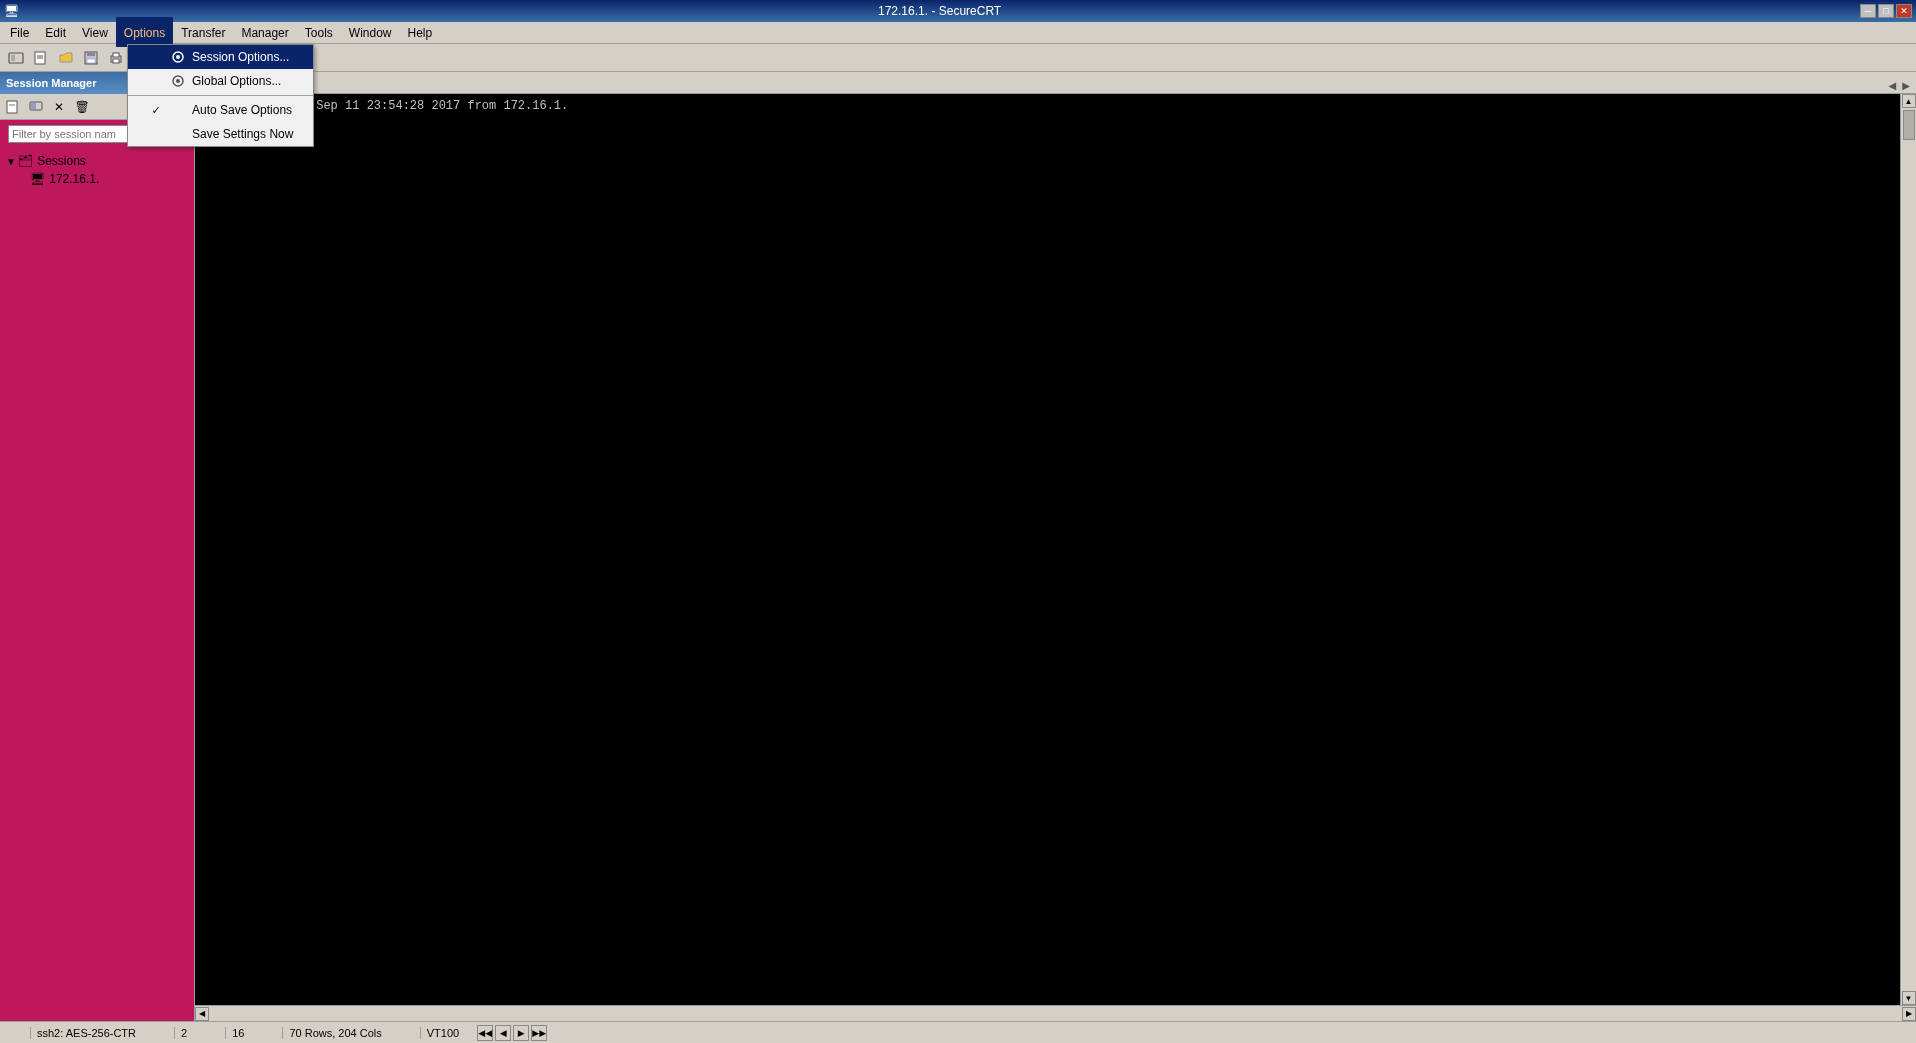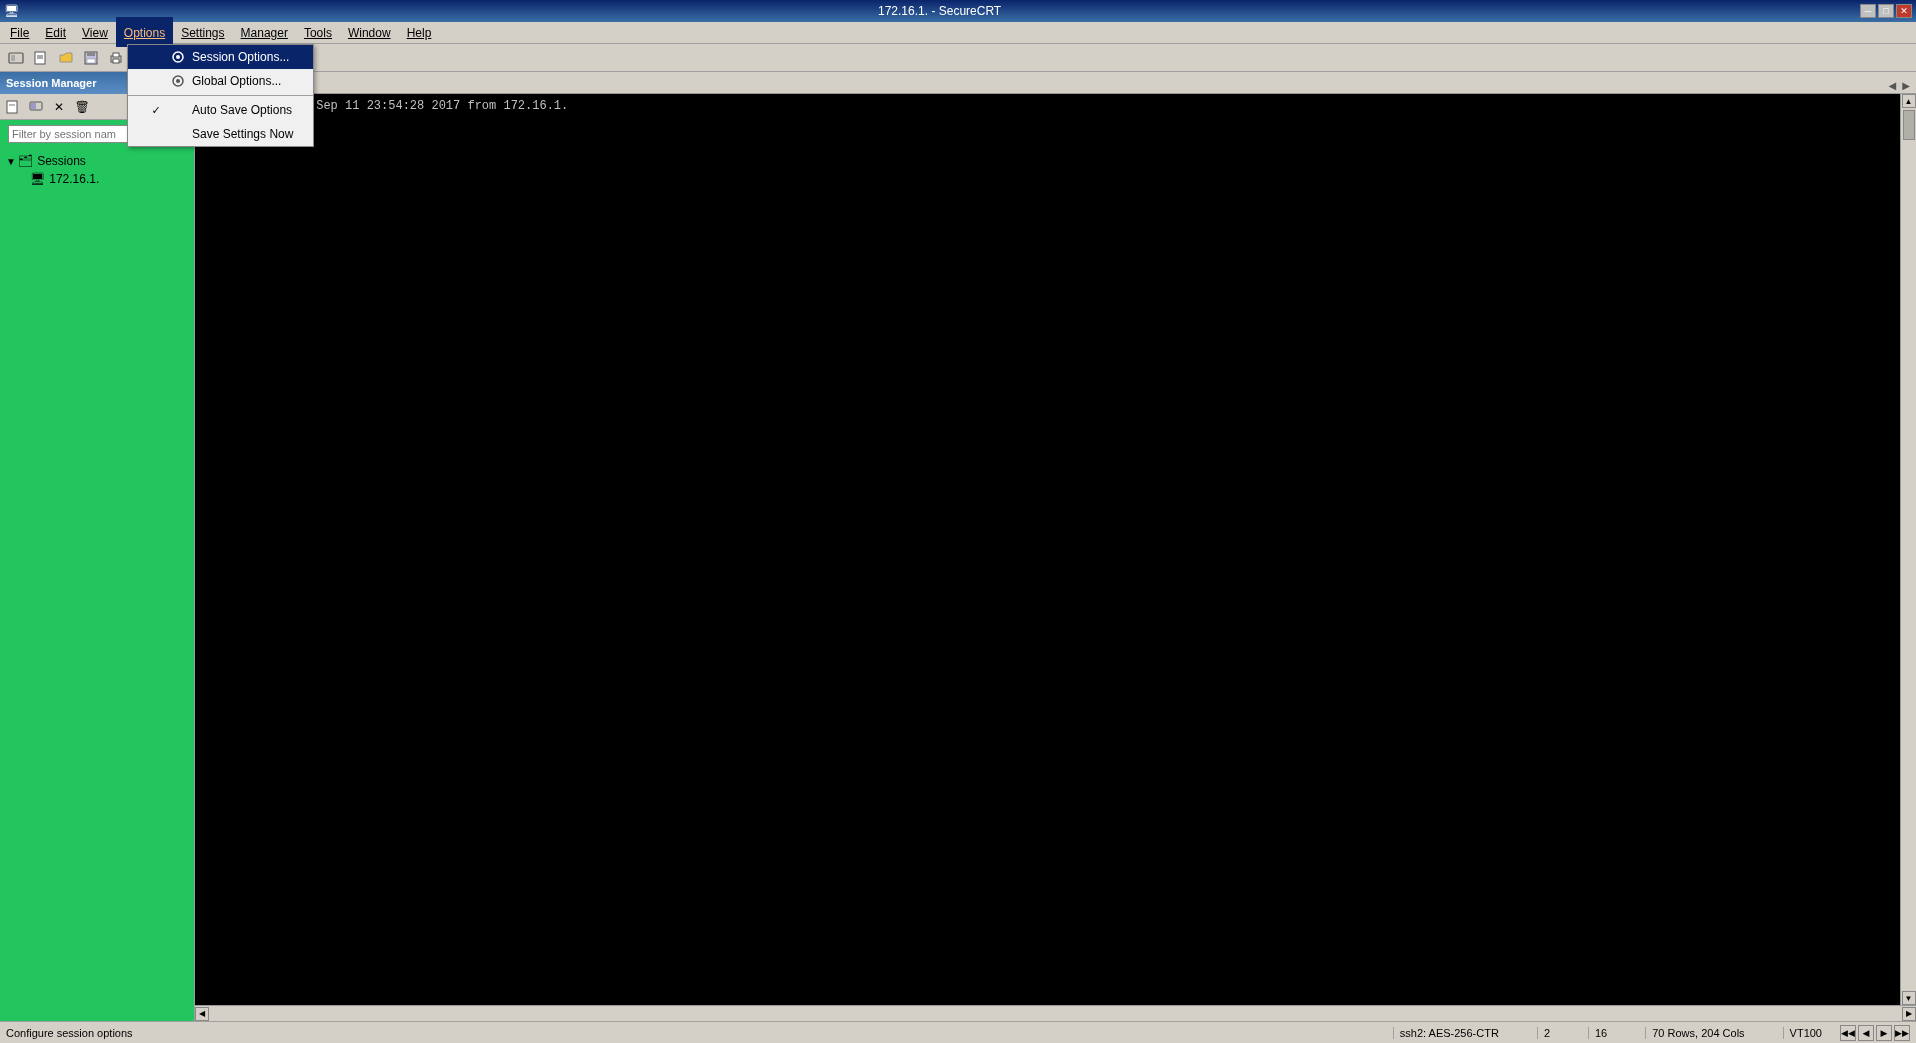--- a/index.html
+++ b/index.html
@@ -48,21 +48,20 @@
       border-bottom: 1px solid #a0a0a0;
       padding: 0 2px;
     }
     .menu-item {
       padding: 2px 8px;
       font-size: 12px;
       cursor: pointer;
       height: 32px;
       display: flex;
       align-items: center;
-      text-decoration: underline;
     }
     .menu-item:hover, .menu-item.active {
       background: #0a246a;
       color: #fdba74;
     }
 
     
     #toolbar {
       background: #d4d0c8;
       height: 28px;
@@ -92,21 +91,21 @@
 
     
     #main-layout {
       display: flex;
       height: calc(1043px - 22px - 22px - 28px - 22px);
     }
 
     
     #session-manager {
       width: 195px;
-      background: #22c55e;
+      background: #be185d;
       border-right: 1px solid #a0a0a0;
       display: flex;
       flex-direction: column;
     }
     #session-manager-header {
       background: linear-gradient(to bottom, #3a6ea5, #5a8ec5);
       color: white;
       font-size: 11px;
       font-weight: bold;
       padding: 4px 6px;
@@ -360,21 +359,21 @@
     <div class="title-btn">□</div>
     <div class="title-btn" style="background:#c0392b; color:white;">✕</div>
   </div>
 </div>
 
 <div id="menu-bar">
   <div class="menu-item">File</div>
   <div class="menu-item">Edit</div>
   <div class="menu-item">View</div>
   <div class="menu-item active">Options</div>
-  <div class="menu-item">Settings</div>
+  <div class="menu-item">Transfer</div>
   <div class="menu-item">Manager</div>
   <div class="menu-item">Tools</div>
   <div class="menu-item">Window</div>
   <div class="menu-item">Help</div>
 </div>
 
 <div id="toolbar">
   <div class="toolbar-btn" title="Connect">
     <svg width="16" height="16" viewBox="0 0 16 16">
         <rect x="1" y="3" width="14" height="10" rx="1" fill="none" stroke="#555" stroke-width="1.2"></rect>
@@ -486,21 +485,20 @@
 
     <div class="h-scrollbar">
       <div class="scrollbar-arrow" style="transform:rotate(0deg);">◀</div>
       <div style="flex:1; height:12px; background:#d4d0c8;"></div>
       <div class="scrollbar-arrow">▶</div>
     </div>
   </div>
 </div>
 
 <div id="status-bar">
-  <span id="status-left">Configure session options</span>
   <div id="status-right">
     <span class="status-segment">ssh2: AES-256-CTR</span>
     <span class="status-segment">
       <span>2</span>
     </span>
     <span class="status-segment">
       <span>16</span>
     </span>
     <span class="status-segment">70 Rows, 204 Cols</span>
     <span class="status-segment">VT100</span>

